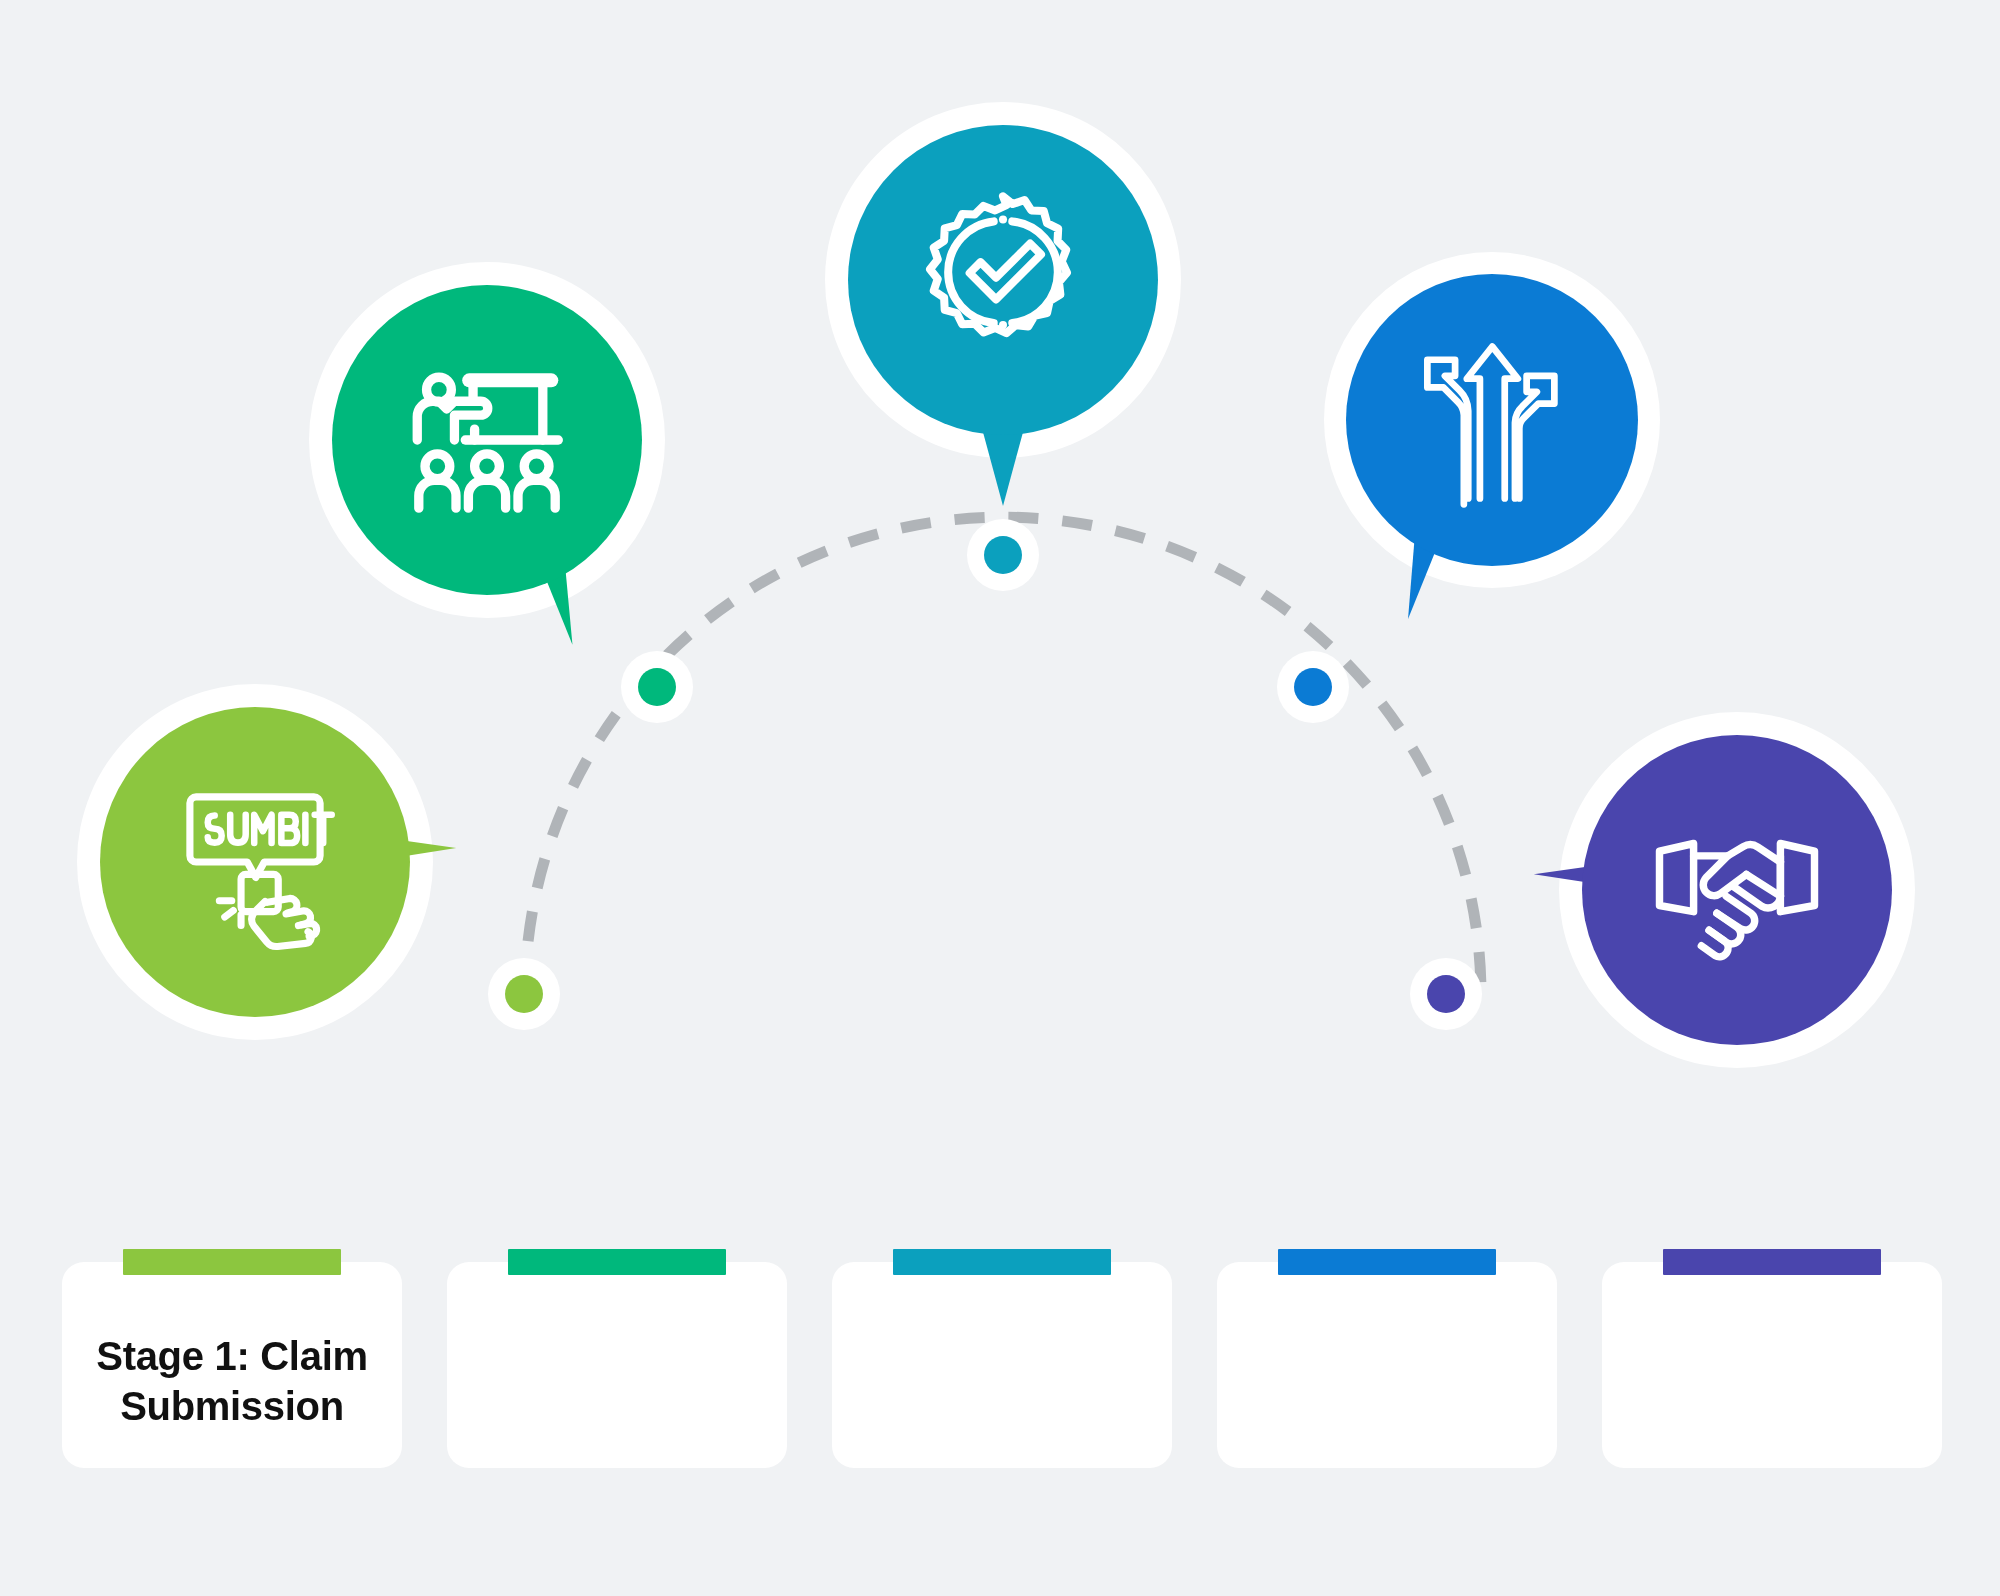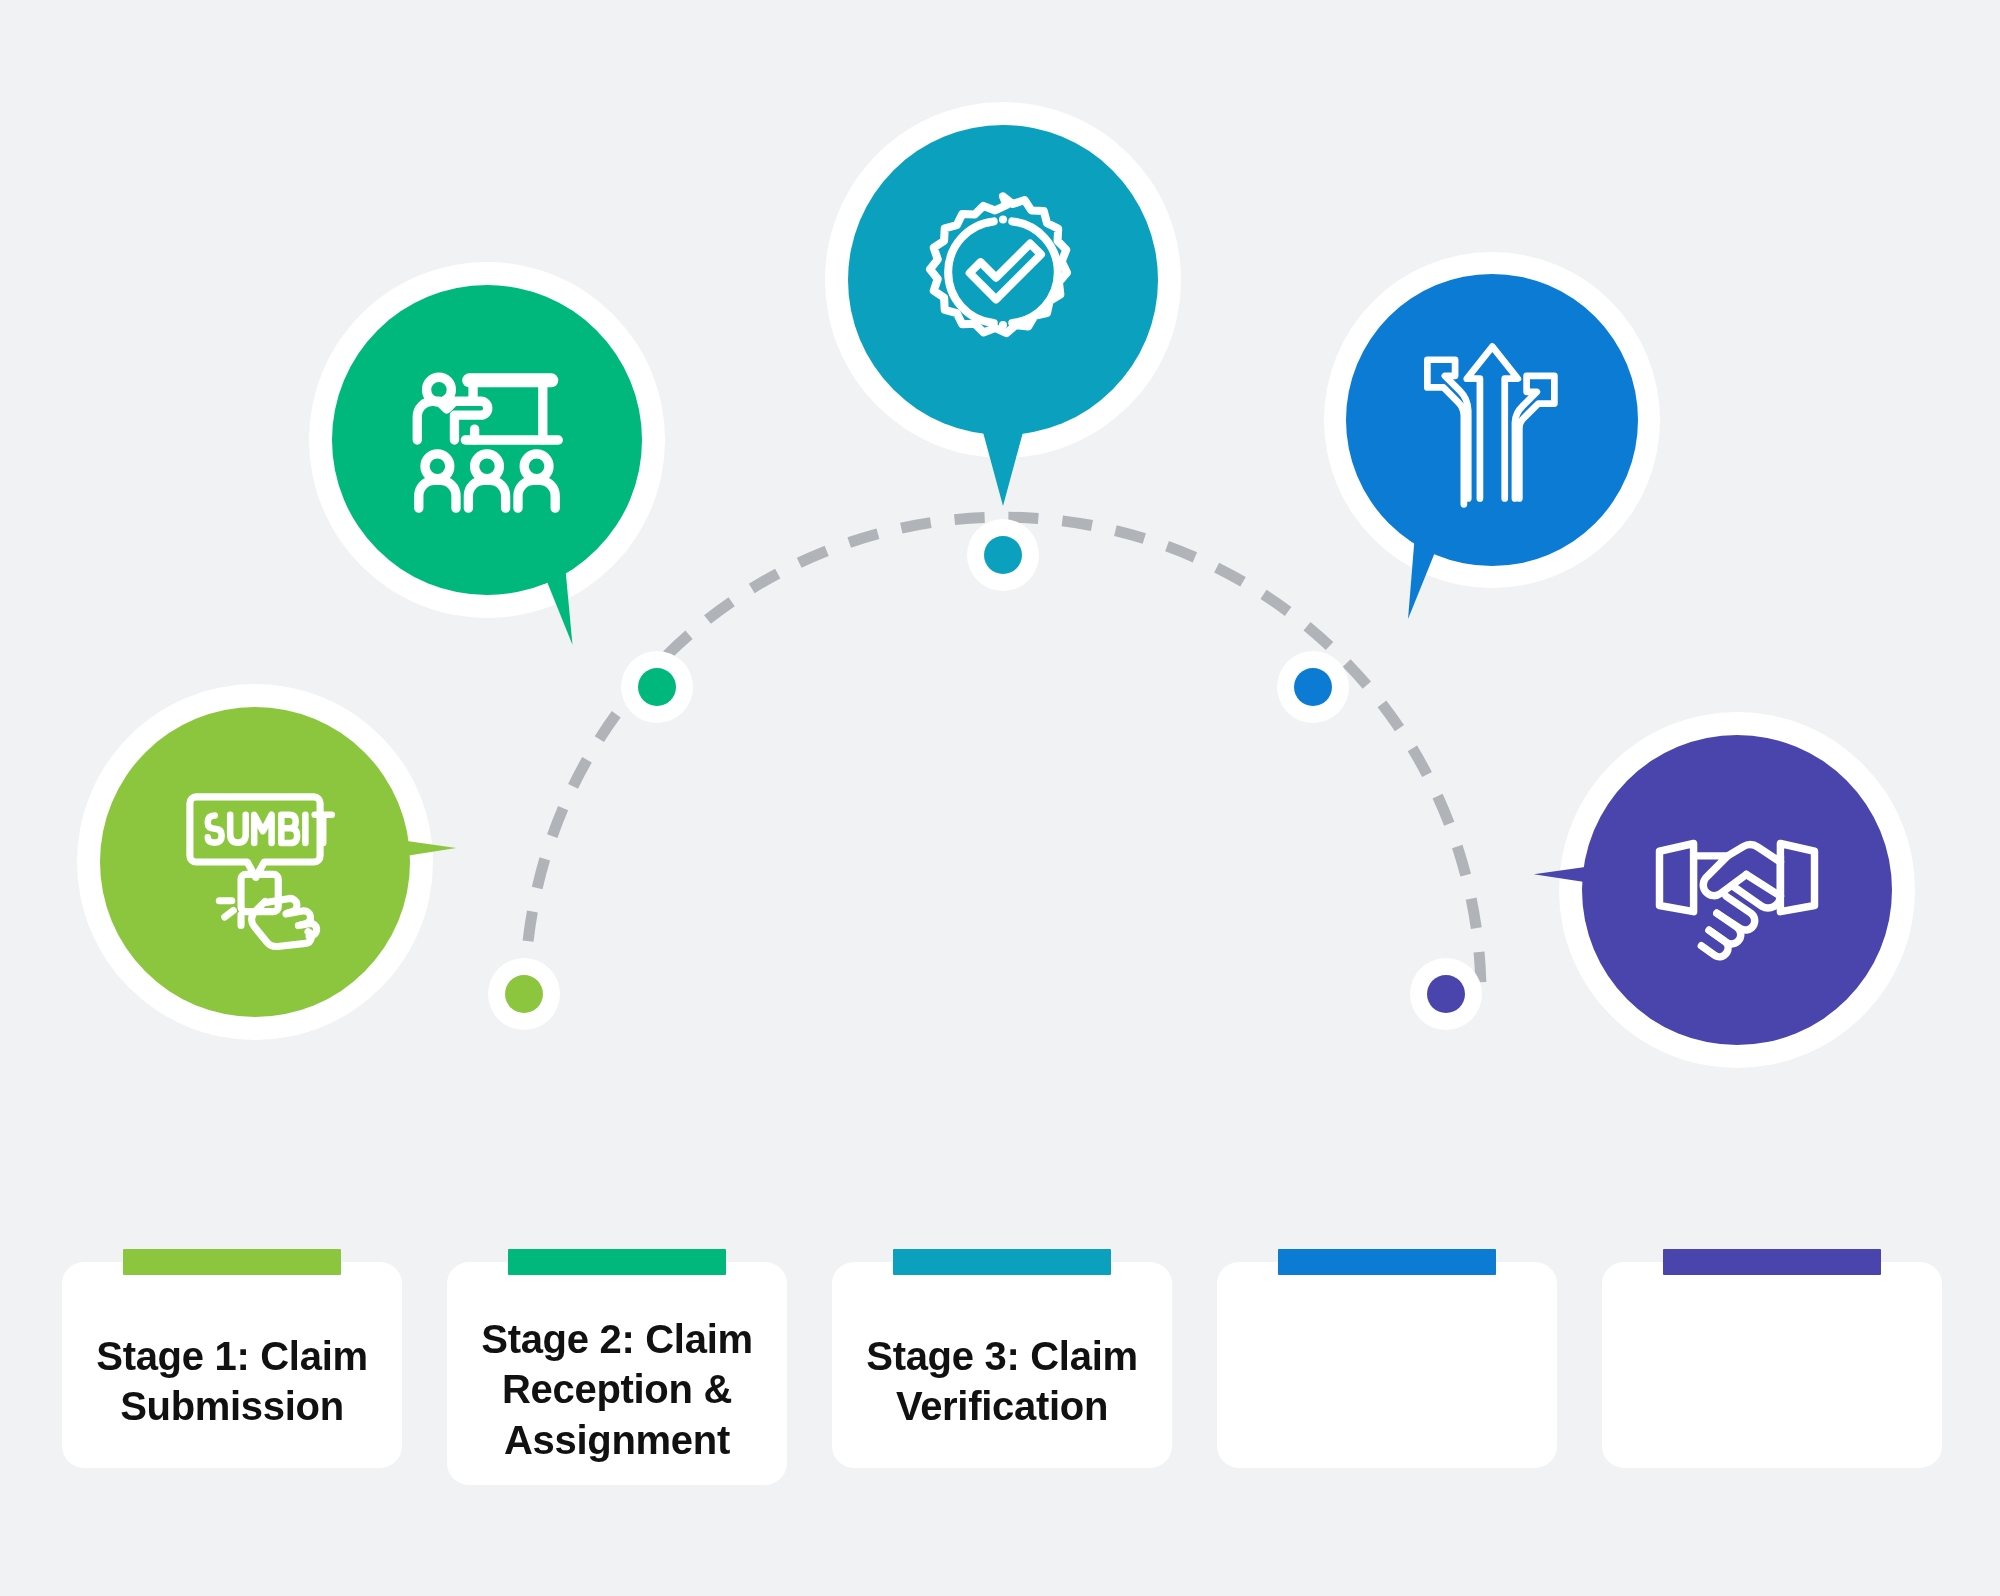--- a/index.html
+++ b/index.html
@@ -308,26 +308,24 @@
 
   <div class="cards-row">
 
     <div class="stage-card">
       <span class="card-bar" style="background:#8cc63f;"></span>
       <span class="card-title">Stage 1: Claim Submission</span>
     </div>
 
     <div class="stage-card">
       <span class="card-bar" style="background:#00b87c;"></span>
-      <span class="card-title">Stage 2: Claim Reception &amp; Assignment</span>
     </div>
 
     <div class="stage-card">
       <span class="card-bar" style="background:#0ba0be;"></span>
-      <span class="card-title">Stage 3: Claim Verification</span>
     </div>
 
     <div class="stage-card">
       <span class="card-bar" style="background:#0b7bd4;"></span>
     </div>
 
     <div class="stage-card">
       <span class="card-bar" style="background:#4a45ad;"></span>
     </div>
 

